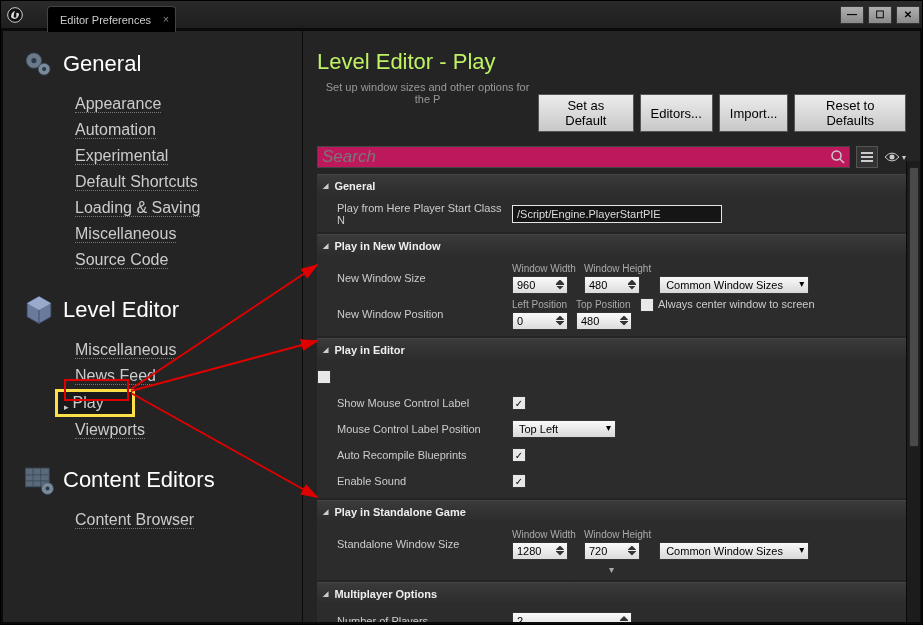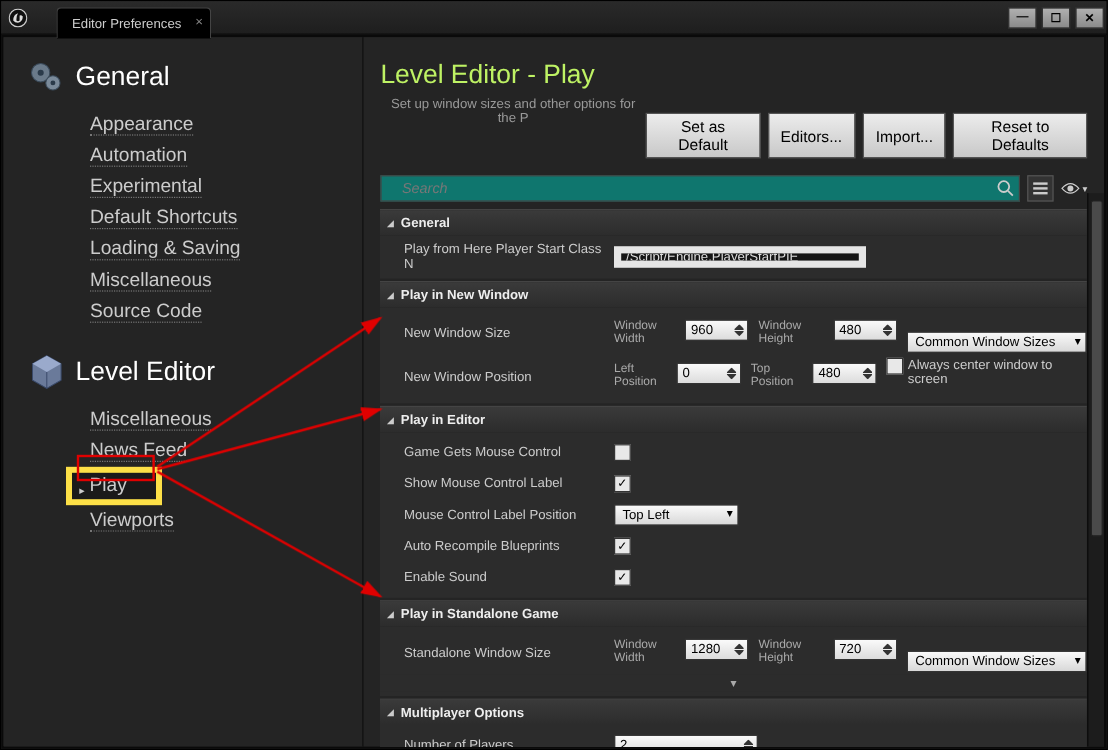--- a/index.html
+++ b/index.html
@@ -21,54 +21,54 @@
 
 .sidebar { width: 300px; background: #242424; padding: 16px 12px; overflow-y: auto; border-right: 1px solid #0a0a0a; }
 .sb-group { margin-bottom: 20px; }
 .sb-group-head { display: flex; align-items: center; margin-bottom: 10px; }
 .sb-icon-wrap { width: 48px; display: flex; justify-content: center; }
 .sb-icon { width: 34px; height: 34px; }
 .sb-group-title { font-size: 22px; color: #fff; font-weight: 400; }
 .sb-items { margin-left: 60px; }
 .sb-item { font-size: 16px; color: #ccc; padding: 4px 0; cursor: pointer; }
 .sb-item span { border-bottom: 1px dotted #777; }
-.sb-item.active { background: #1a1a1a; border: 5px solid #fde047; padding: 2px 6px; margin-left: -20px; display: flex; align-items: flex-end; width: 80px; }
+.sb-item.active { background: #1a1a1a; border: 3px solid #fde047; padding: 2px 6px; margin-left: -20px; display: flex; align-items: flex-end; width: 80px; }
 .sb-item.active::before { content: "▸"; font-size: 9px; color: #ccc; margin-right: 4px; }
 
 
 .main { flex: 1; background: #242424; padding: 18px 14px 0 14px; position: relative; overflow: hidden; }
 .main-head { display: flex; align-items: flex-start; margin-bottom: 14px; }
 .main-title { font-size: 22px; color: #bef264; font-weight: 400; }
 .main-sub { font-size: 11px; color: #999; margin-top: 6px; text-align: center; }
 .main-buttons { margin-left: auto; display: flex; gap: 6px; margin-top: 18px; }
 .hdr-btn { background: linear-gradient(to bottom, #ececec, #c8c8c8); border: 1px solid #555; font-size: 13px; padding: 3px 10px; cursor: pointer; color: #000; margin-top: 27px; }
 
 
 .search-row { display: flex; align-items: center; gap: 6px; margin-bottom: 6px; }
 .search-box { flex: 1; position: relative; }
-.search-input { width: 100%; height: 22px; background: #0f766e; border: 1px solid #444; color: #ccc; font-size: 12px; padding: 0 24px 0 17px; }
+.search-input { width: 100%; height: 22px; background: #be185d; border: 1px solid #444; color: #ccc; font-size: 17px; padding: 0 24px 0 4px; }
 .search-input::placeholder { color: #777; font-style: italic; }
 .search-icon { position: absolute; right: 4px; top: 3px; width: 16px; height: 16px; }
 .tool-btn { width: 22px; height: 22px; background: #333; border: 1px solid #555; display: flex; align-items: center; justify-content: center; cursor: pointer; }
 .eye-btn { display: flex; align-items: center; gap: 2px; cursor: pointer; color: #ccc; font-size: 10px; }
 
 
 .scroll-area { height: calc(100% - 110px); overflow-y: auto; padding-bottom: 20px; }
 .section { margin-bottom: 2px; }
 .section-head { background: linear-gradient(to bottom, #3a3a3a, #2c2c2c); border-top: 1px solid #444; height: 22px; display: flex; align-items: center; padding-left: 6px; font-size: 11px; font-weight: bold; color: #eee; cursor: pointer; }
 .section-head::before { content: "◢"; font-size: 7px; color: #ccc; margin-right: 6px; transform: rotate(0deg); }
 .section-body { background: #2c2c2c; padding: 4px 0; }
 .row { display: flex; align-items: center; min-height: 26px; padding: 2px 0; }
 .row-label { width: 195px; font-size: 11px; color: #ccc; padding-left: 20px; }
 .row-ctrl { flex: 1; display: flex; align-items: center; gap: 8px; font-size: 11px; color: #ccc; }
 
-.text-input { background: #151515; border: 6px solid #e5e5e5; color: #ddd; font-size: 11px; height: 18px; padding: 0 4px; }
+.text-input { background: #151515; border: 1px solid #e5e5e5; color: #ddd; font-size: 11px; height: 18px; padding: 0 4px; }
 .text-input.wide { width: 210px; }
 
-.spin-group { display: flex; flex-direction: row; }
+.spin-group { display: flex; flex-direction: column; }
 .spin-label { font-size: 10px; color: #aaa; margin-bottom: 2px; }
 .spin { width: 56px; height: 18px; background: linear-gradient(to bottom, #fafafa, #dcdcdc); border: 1px solid #333; color: #000; font-size: 11px; padding: 0 14px 0 4px; position: relative; display: flex; align-items: center; }
 .spin::after { content: ""; position: absolute; right: 3px; top: 3px; width: 8px; height: 10px; background: linear-gradient(to bottom, #333 0 45%, transparent 45% 55%, #333 55% 100%); clip-path: polygon(0 40%, 50% 0, 100% 40%, 100% 60%, 50% 100%, 0 60%); }
 
 .dropdown { height: 18px; background: linear-gradient(to bottom, #fafafa, #d8d8d8); border: 1px solid #333; font-size: 11px; color: #000; padding: 0 16px 0 6px; position: relative; display: flex; align-items: center; cursor: pointer; }
 .dropdown::after { content: "▾"; position: absolute; right: 4px; top: 1px; font-size: 10px; color: #000; }
 .dropdown.common { width: 150px; }
 .dropdown.small { width: 104px; }
 
 .checkbox { width: 14px; height: 14px; background: #e8e8e8; border: 1px solid #333; display: flex; align-items: center; justify-content: center; font-size: 10px; color: #000; cursor: pointer; }
@@ -147,20 +147,39 @@
         <div class="sb-items">
           <div class="sb-item"><span>Miscellaneous</span></div>
           <div class="sb-item"><span>News Feed</span></div>
           <div class="sb-item active">
               <span style="border:none">Play</span>
             </div>
           <div class="sb-item"><span>Viewports</span></div>
         </div>
       </div>
 
+      <div class="sb-group">
+        <div class="sb-group-head">
+          <div class="sb-icon-wrap">
+            <svg class="sb-icon" viewBox="0 0 40 40">
+              <rect x="4" y="6" width="28" height="22" fill="#5a6a7a" stroke="#3a4a5a"></rect>
+              <line x1="4" y1="14" x2="32" y2="14" stroke="#3a4a5a"></line>
+                <line x1="4" y1="21" x2="32" y2="21" stroke="#3a4a5a"></line>
+              <line x1="13" y1="6" x2="13" y2="28" stroke="#3a4a5a"></line>
+                <line x1="22" y1="6" x2="22" y2="28" stroke="#3a4a5a"></line>
+              <circle cx="30" cy="30" r="7" fill="#7a8a9a" stroke="#3a4a5a"></circle>
+                <circle cx="30" cy="30" r="2.3" fill="#2a3a4a"></circle>
+            </svg>
+          </div>
+          <div class="sb-group-title">Content Editors</div>
+        </div>
+        <div class="sb-items">
+          <div class="sb-item"><span>Content Browser</span></div>
+        </div>
+      </div>
     </div>
 
     <div class="main">
       <div class="main-head">
         <div>
           <div class="main-title">Level Editor - Play</div>
           <div class="main-sub">Set up window sizes and other options for the P</div>
         </div>
         <div class="main-buttons">
           <button class="hdr-btn">Set as Default</button>
@@ -260,21 +279,20 @@
             </div>
           </div>
         </div>
 
         <div class="section">
           <div class="section-head">
               <span>Play in Editor</span>
             </div>
           <div class="section-body">
             <div class="row">
-                <div class="row-label">Game Gets Mouse Control</div>
                 <div class="row-ctrl">
                   <div class="checkbox"></div>
                 </div>
               </div>
             <div class="row">
                 <div class="row-label">Show Mouse Control Label</div>
                 <div class="row-ctrl">
                   <div class="checkbox">✓</div>
                 </div>
               </div>

